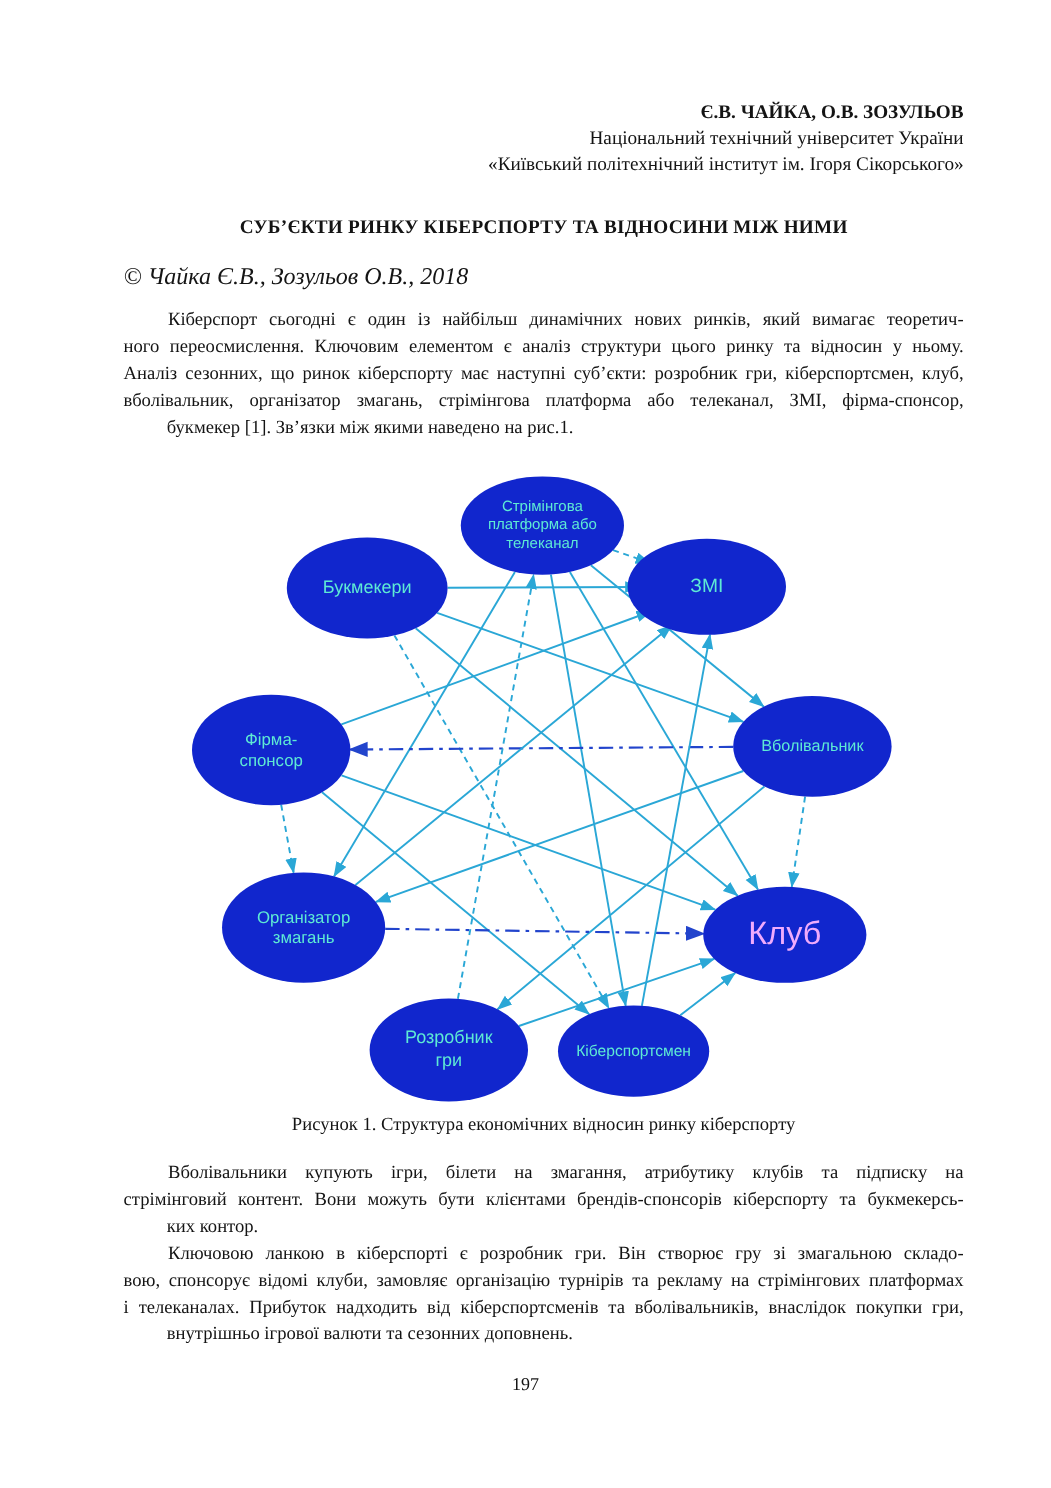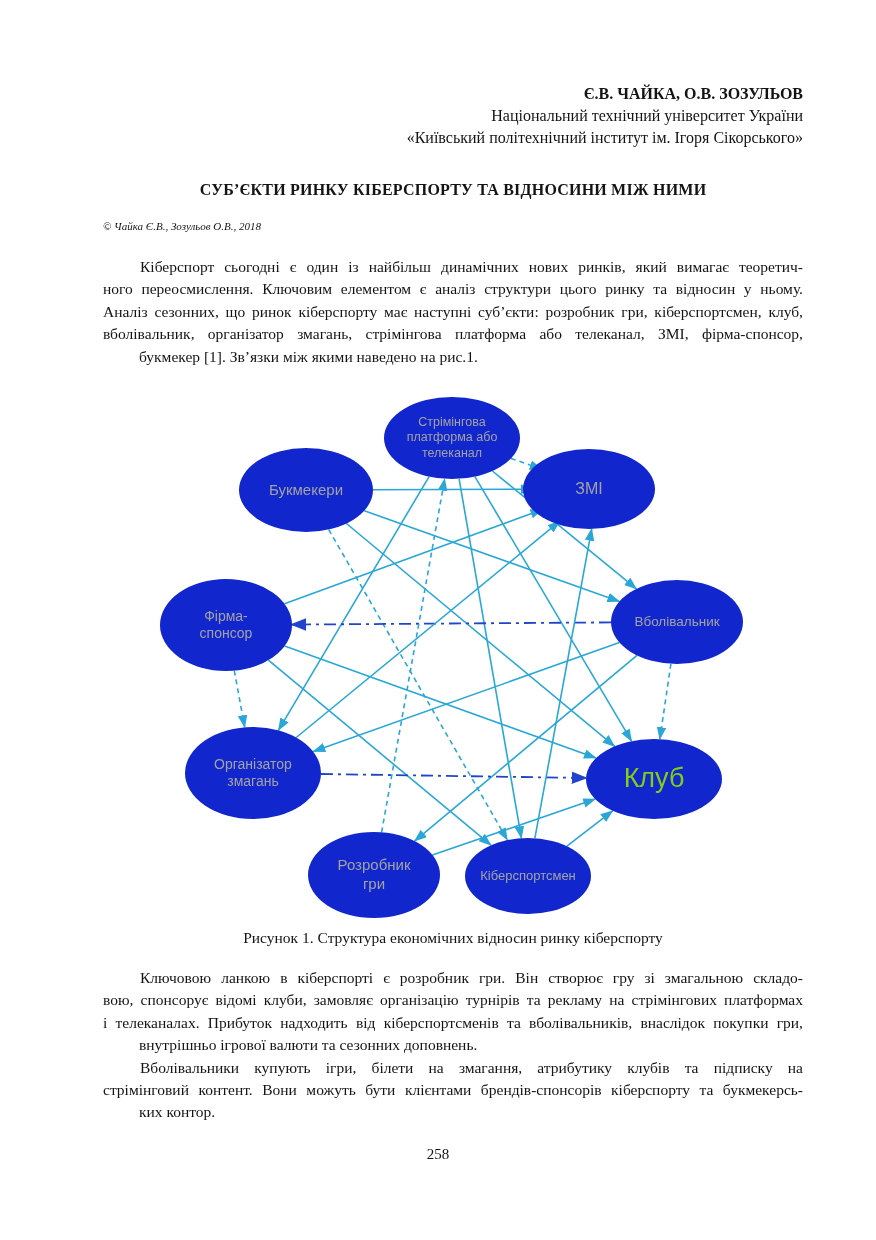--- a/index.html
+++ b/index.html
@@ -7,44 +7,44 @@
     width:876px; height:1240px; background:#ffffff; position:relative;
     font-family:"Liberation Serif", serif; color:#141414; overflow:hidden;
   }
   .abs { position:absolute; }
   .col { left:103px; width:700px; }
 
   .header-block { top:83px; text-align:right; font-size:16px; line-height:22px; }
   .authors { font-weight:bold; }
 
   .title-block { top:181px; text-align:center; font-weight:bold; font-size:16px; letter-spacing:0.2px; }
-  .copyright-block { top:220px; font-style:italic; font-size:11px; }
+  .copyright-block { top:220px; font-style:italic; font-size:20px; }
 
   .para { font-size:15.5px; line-height:22.4px; }
   .jline { text-align:justify; text-align-last:justify; }
   .lline { text-align:left;margin-left:36px; }
   .findent { text-indent:37px; }
   #para1 { top:256px; }
   #body-bottom { top:967px; }
 
   .caption-block { top:929px; text-align:center; font-size:15.5px; }
   .pagenum-block { top:1146px; left:0; width:876px; text-align:center; font-size:15px; }
 
   
   #edges-svg { position:absolute; left:0; top:0; width:876px; height:1240px; pointer-events:none; }
   .edge { stroke:#2aa7d6; stroke-width:1.6; fill:none; }
   .edge.dashed { stroke-dasharray:5 4; }
   .edge.dashdot { stroke:#2244cc; stroke-dasharray:12 5 3 5; stroke-width:1.8; }
 
   .node {
-    position:absolute; border-radius:50%; background:#1126cd; color:#a3a3a3;
+    position:absolute; border-radius:50%; background:#1126cd; color:#5eead4;
     display:flex; align-items:center; justify-content:center; text-align:center;
     white-space:pre-line; font-family:"Liberation Sans", sans-serif; line-height:1.25;
   }
-  .node.big { color:#84cc16; }
+  .node.big { color:#f0abfc; }
 </style>
 </head>
 <body>
 
 <div class="abs col header-block">
   <div class="authors">Є.В. ЧАЙКА, О.В. ЗОЗУЛЬОВ</div>
   <div>Національний технічний університет України</div>
   <div>«Київський політехнічний інститут ім. Ігоря Сікорського»</div>
 </div>
 
@@ -108,25 +108,25 @@
 змагань</div>
 <div class="node big" style="left:586px; top:739px; width:136px; height:80px; font-size:27px;">Клуб</div>
 <div class="node" style="left:308px; top:832px; width:132px; height:86px; font-size:15px;">Розробник
 гри</div>
 <div class="node" style="left:465px; top:838px; width:126px; height:76px; font-size:13px;">Кіберспортсмен</div>
 
 <div class="abs col caption-block">Рисунок 1. Структура економічних відносин ринку кіберспорту</div>
 
 <div class="abs col para" id="body-bottom">
   <div>
+    <div class="jline findent">Вболівальники купують ігри, білети на змагання, атрибутику клубів та підписку на</div>
+    <div class="jline">стрімінговий контент. Вони можуть бути клієнтами брендів-спонсорів кіберспорту та букмекерсь-</div>
+    <div class="lline">ких контор.</div>
+  </div>
+  <div>
     <div class="jline findent">Ключовою ланкою в кіберспорті є розробник гри. Він створює гру зі змагальною складо-</div>
     <div class="jline">вою, спонсорує відомі клуби, замовляє організацію турнірів та рекламу на стрімінгових платформах</div>
     <div class="jline">і телеканалах. Прибуток надходить від кіберспортсменів та вболівальників, внаслідок покупки гри,</div>
     <div class="lline">внутрішньо ігрової валюти та сезонних доповнень.</div>
   </div>
-  <div>
-    <div class="jline findent">Вболівальники купують ігри, білети на змагання, атрибутику клубів та підписку на</div>
-    <div class="jline">стрімінговий контент. Вони можуть бути клієнтами брендів-спонсорів кіберспорту та букмекерсь-</div>
-    <div class="lline">ких контор.</div>
-  </div>
 </div>
 
-<div class="abs pagenum-block">258</div>
+<div class="abs pagenum-block">197</div>
 
 </body></html>

